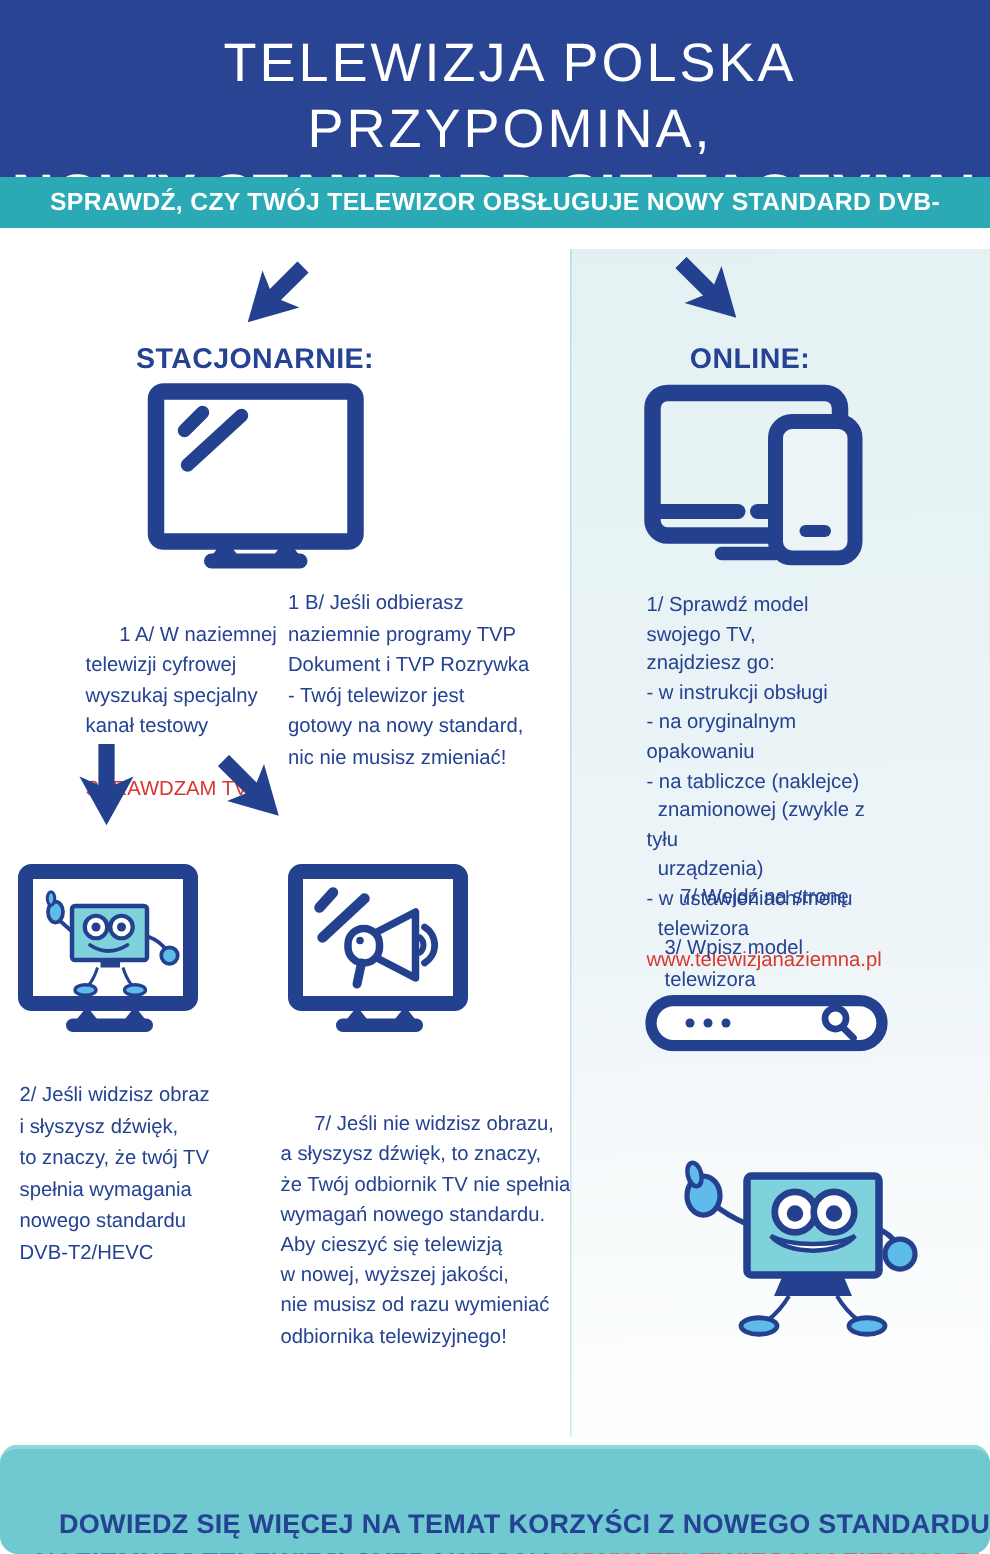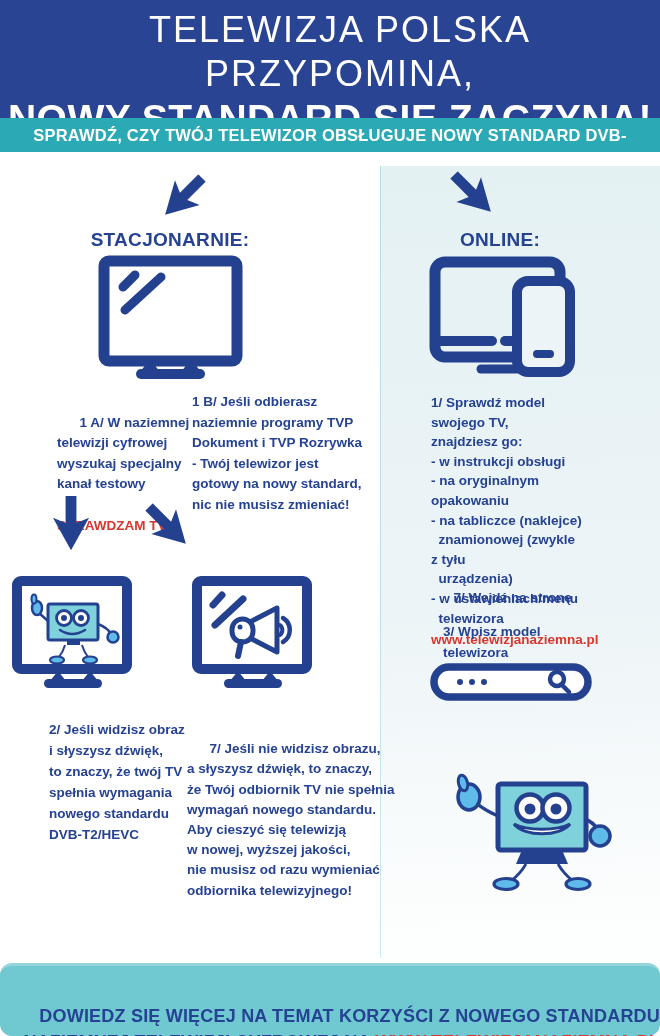--- a/index.html
+++ b/index.html
@@ -2,40 +2,40 @@
 <html><head>
 <meta charset="utf-8">
 <style>
   html,body{margin:0;padding:0;background:#fff;}
   #page{position:relative;width:660px;height:1036px;overflow:hidden;
         font-family:"Liberation Sans",sans-serif;background:#fff;}
 
   
   .header{position:absolute;top:0;left:0;width:660px;height:118px;
           background:#2A4494;color:#fff;text-align:center;}
-  .header-line1{margin-top:8px;font-size:36px;font-weight:normal;letter-spacing:2px;line-height:44px;padding-left:20px;}
+  .header-line1{margin-top:20px;font-size:36px;font-weight:normal;letter-spacing:2px;line-height:44px;padding-left:20px;}
   .header-line2{font-size:39px;font-weight:bold;letter-spacing:0.5px;line-height:46px;}
   .subbar{position:absolute;top:118px;left:0;width:660px;height:34px;background:#2BAAB5;
           color:#fff;font-weight:bold;font-size:16.5px;line-height:34px;text-align:center;letter-spacing:0.2px;}
 
   
   .main{position:absolute;top:152px;left:0;width:584px;height:811px;background:#fff;}
   .panel{position:absolute;left:380px;top:14px;width:280px;height:792px;
          background:linear-gradient(178deg,#E4F1F3 0%,#ECF4F7 55%,#FDFEFE 96%);
          border-left:1px solid rgba(43,170,181,0.25);}
 
   .abs{position:absolute;}
   .arrow{width:40px;height:54px;}
   .arrow svg{width:100%;height:100%;display:block;}
   .rot-dl{transform:rotate(45deg);}
   .rot-dr{transform:rotate(-45deg);}
 
   .col-label{color:#254293;font-size:19px;font-weight:bold;letter-spacing:0.3px;text-align:center;}
 
-  .txt{color:#254293;font-weight:bold;font-size:13.5px;line-height:20.6px;white-space:pre-wrap;}
+  .txt{color:#254293;font-weight:normal;font-size:13.5px;line-height:20.6px;white-space:pre-wrap;}
   .txt-sm{line-height:20.2px;}
   .txt-r{line-height:19.6px;}
   .red{color:#D7372D;}
   .red-block{display:block;color:#D7372D;}
 
   
   .footer{position:absolute;top:963px;left:0;width:660px;height:73px;background:#70C8D0;
           border-top:3px solid #92D6DC;box-sizing:border-box;
           color:#254293;font-weight:bold;font-size:18px;line-height:26px;
           text-align:right;white-space:pre-line;padding-top:11px;letter-spacing:0.2px;border-radius:12px;}
@@ -134,21 +134,21 @@
         <line x1="23" y1="49" x2="51" y2="23" stroke="#24418F" stroke-width="7" stroke-linecap="round"></line>
         <path d="M58,46 L85,32 L85,76 L58,62 Z" fill="#FFFFFF" stroke="#24418F" stroke-width="5" stroke-linejoin="round"></path>
         <rect x="40" y="43" width="21" height="23" rx="10.5" fill="#FFFFFF" stroke="#24418F" stroke-width="5"></rect>
         <circle cx="48" cy="51" r="2.5" fill="#24418F"></circle>
         <line x1="49" y1="66" x2="46" y2="80" stroke="#24418F" stroke-width="6" stroke-linecap="round"></line>
         <path d="M91,42 A 14 14 0 0 1 91,66" stroke="#24418F" stroke-width="4.5" fill="none" stroke-linecap="round"></path>
         <path d="M88,49 A 6.5 6.5 0 0 1 88,59" stroke="#24418F" stroke-width="4" fill="none" stroke-linecap="round"></path>
       </svg>
     </div>
 
-    <div class="abs txt" style="left:13px;top:567px;line-height:21px;margin-left:36px;">2/ Jeśli widzisz obraz
+    <div class="abs txt" style="left:13px;top:567px;line-height:21px;">2/ Jeśli widzisz obraz
 i słyszysz dźwięk,
 to znaczy, że twój TV
 spełnia wymagania
 nowego standardu
 DVB-T2/HEVC</div>
 
     <div class="abs txt txt-sm" style="left:187px;top:567px;">
       <span>7/ Jeśli nie widzisz obrazu,
 a słyszysz dźwięk, to znaczy,
 że Twój odbiornik TV nie spełnia

